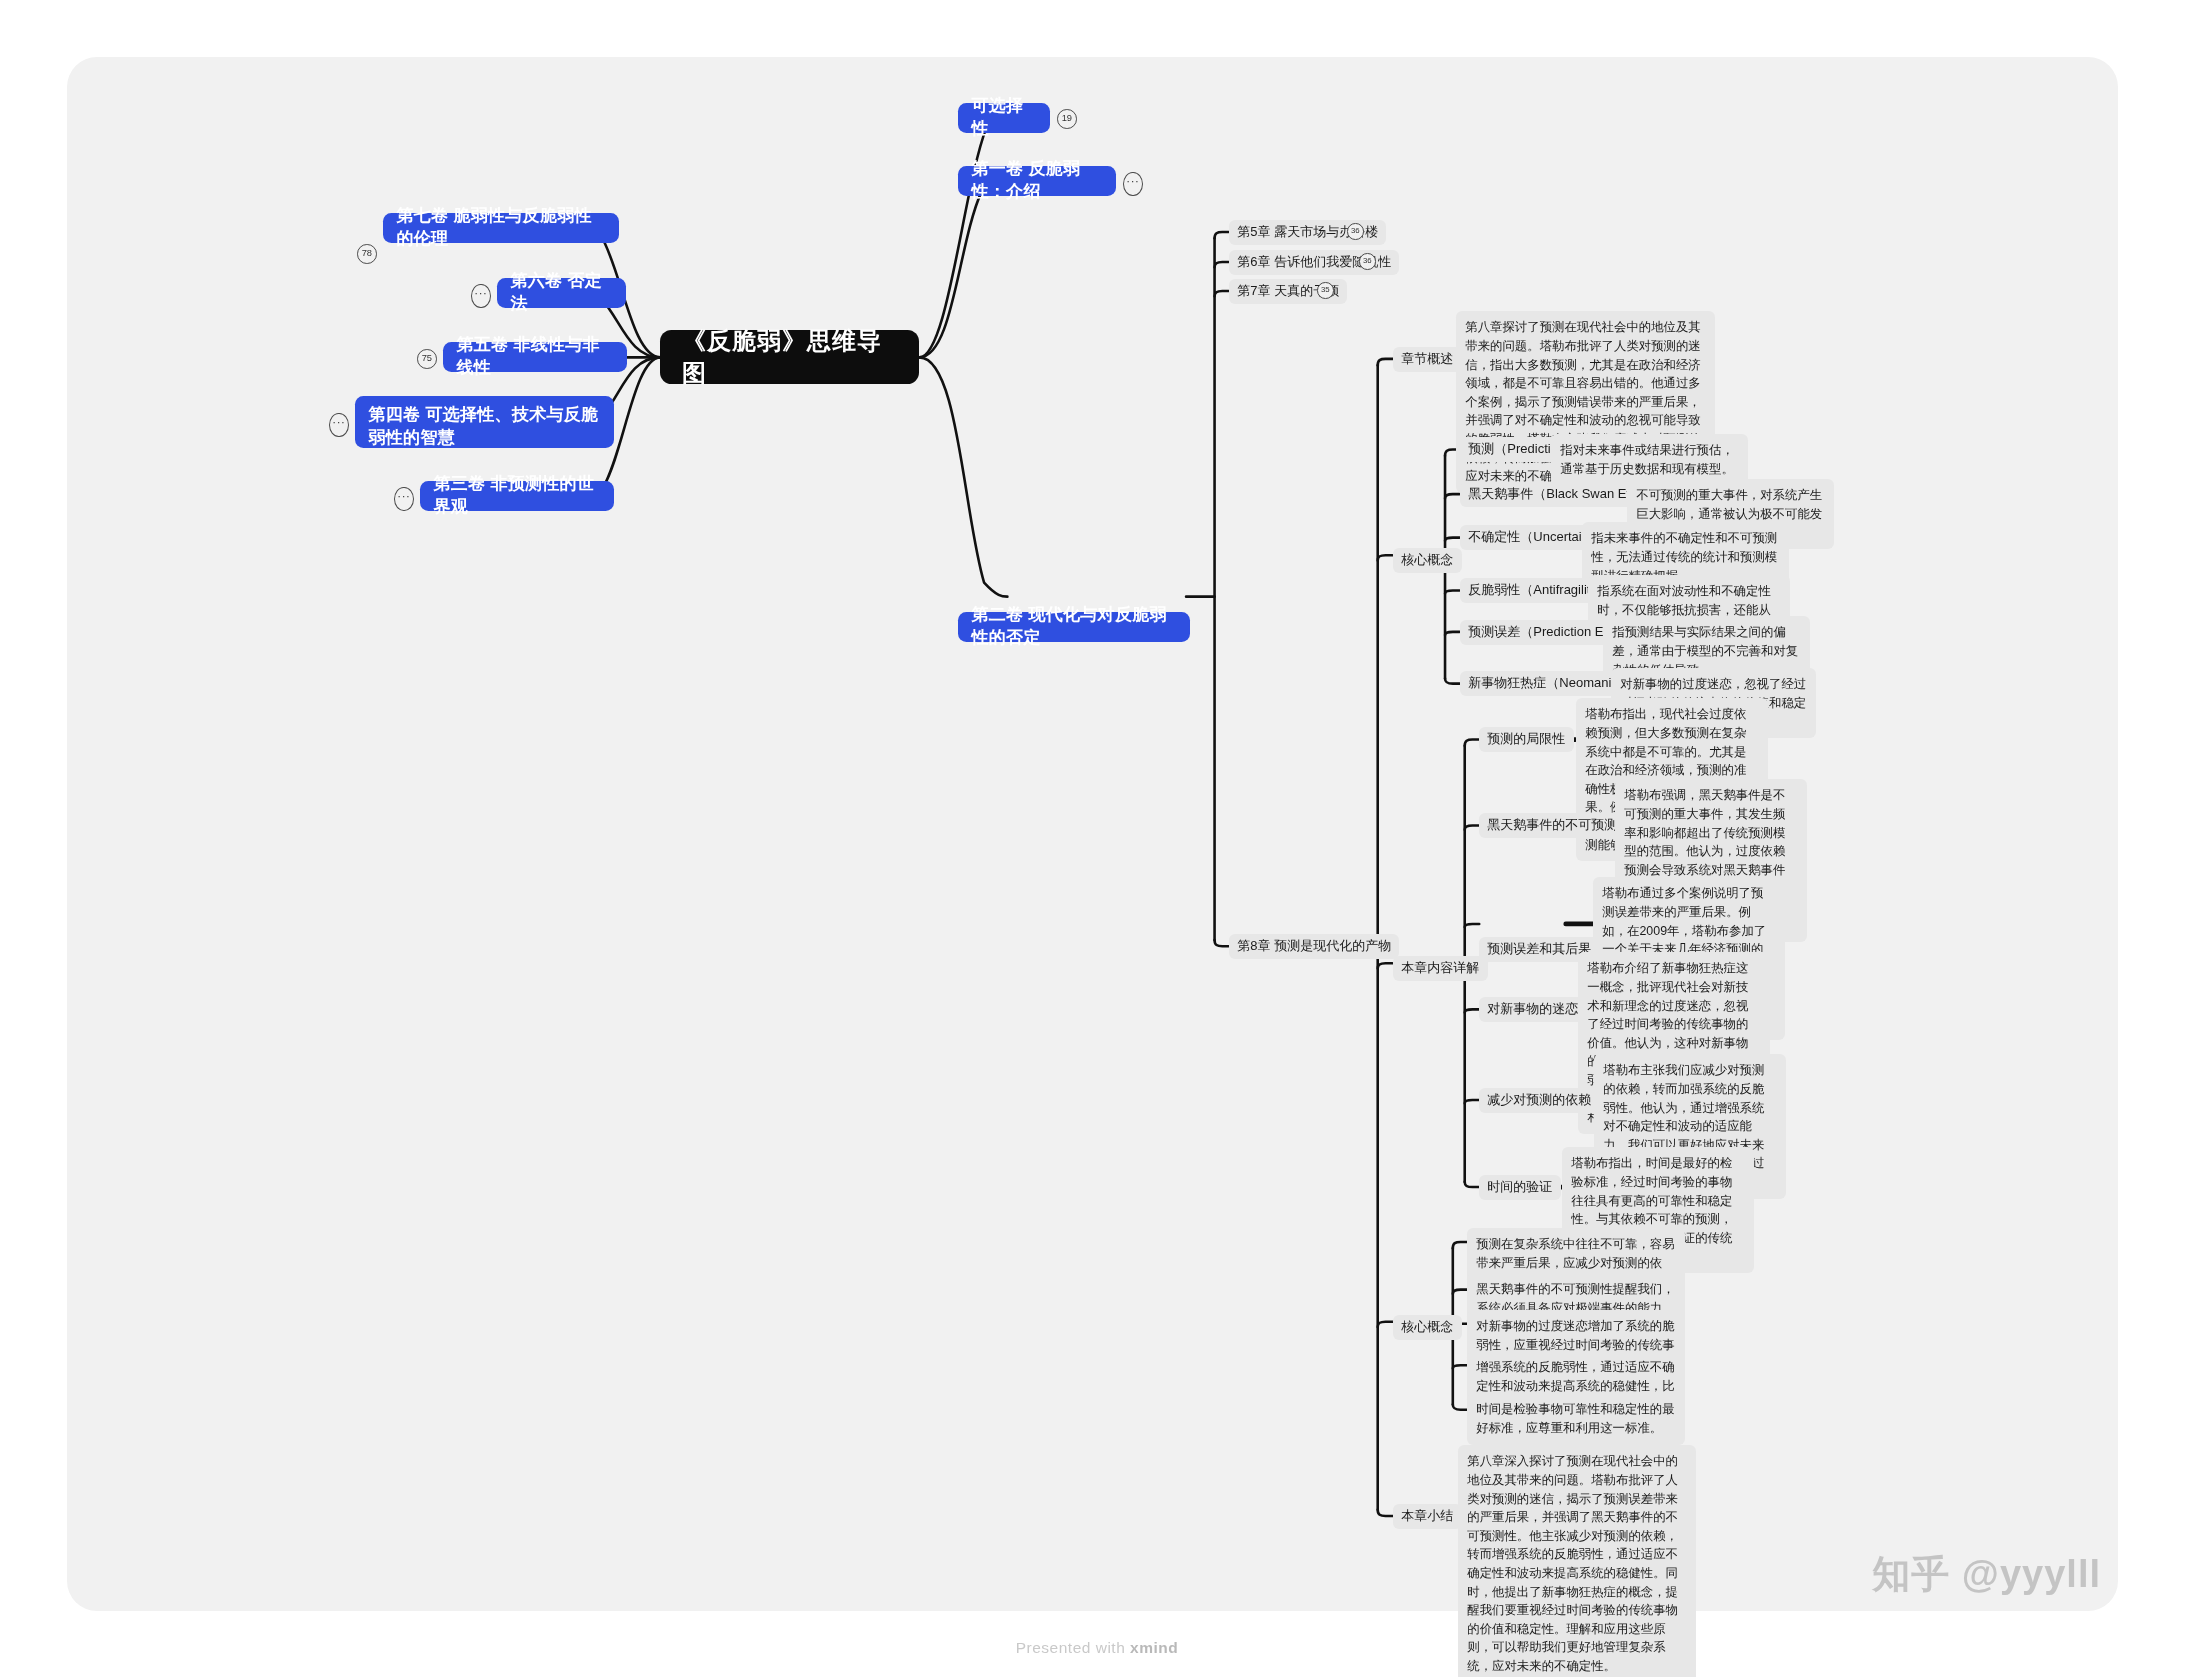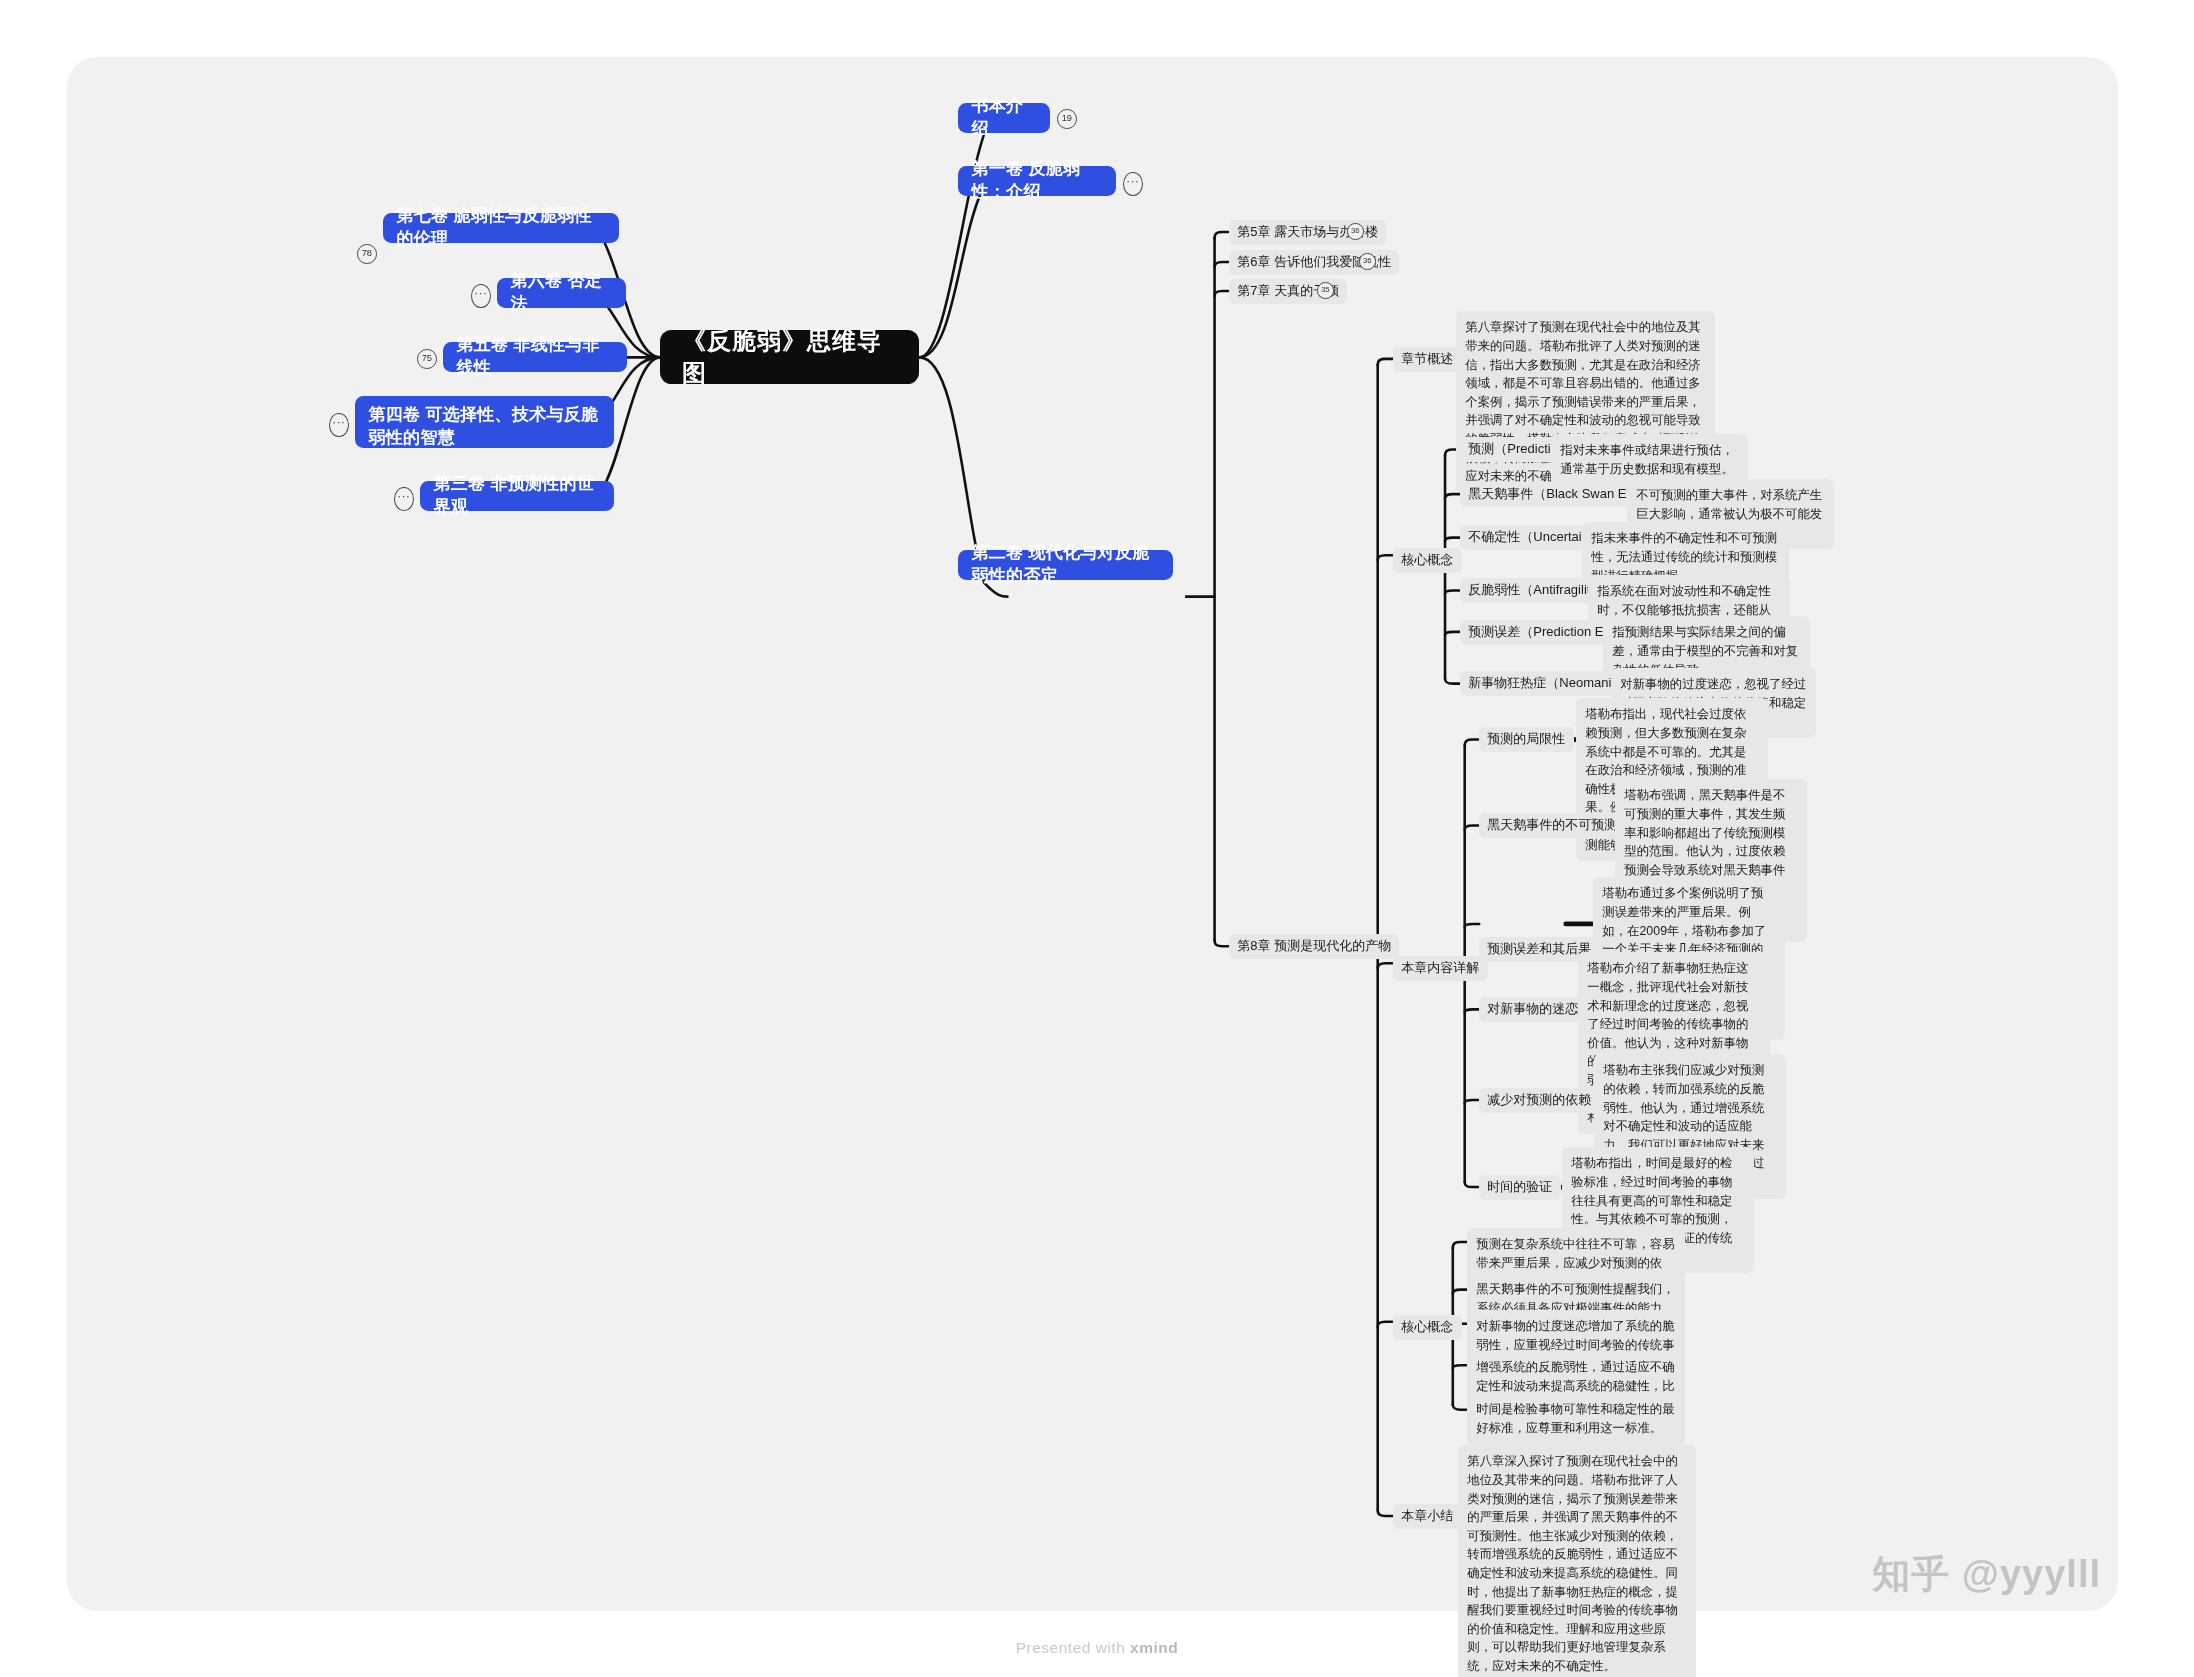--- a/index.html
+++ b/index.html
@@ -169,34 +169,34 @@
 </div>
 
 <div class="node blue" style="left:420px;top:481px;width:194px;height:30px;">
   <span>第三卷 非预测性的世界观</span>
 </div>
 <div class="badge dots" style="left:394px;top:487px;">
   <span>···</span>
 </div>
 
 <div class="node blue" style="left:958px;top:103px;width:92px;height:30px;">
-  <span>书本介绍</span>
+  <span>可选择性</span>
 </div>
 <div class="badge" style="left:1057px;top:109px;">
   <span>19</span>
 </div>
 
 <div class="node blue" style="left:958px;top:166px;width:158px;height:30px;">
   <span>第一卷 反脆弱性：介绍</span>
 </div>
 <div class="badge dots" style="left:1123px;top:172px;">
   <span>···</span>
 </div>
 
-<div class="node blue" style="left:958px;top:550px;width:215px;height:30px;">
+<div class="node blue" style="left:958px;top:612px;width:232px;height:30px;">
   <span>第二卷 现代化与对反脆弱性的否定</span>
 </div>
 
 <div class="node grey" style="left:1229px;top:220px;height:25px;">
   <span>第5章 露天市场与办公楼</span>
 </div>
 <div class="badge" style="left:1347px;top:223px;width:14.5px;height:14.5px;font-size:7.8px;border-width:1px;">
   <span>36</span>
 </div>
 

